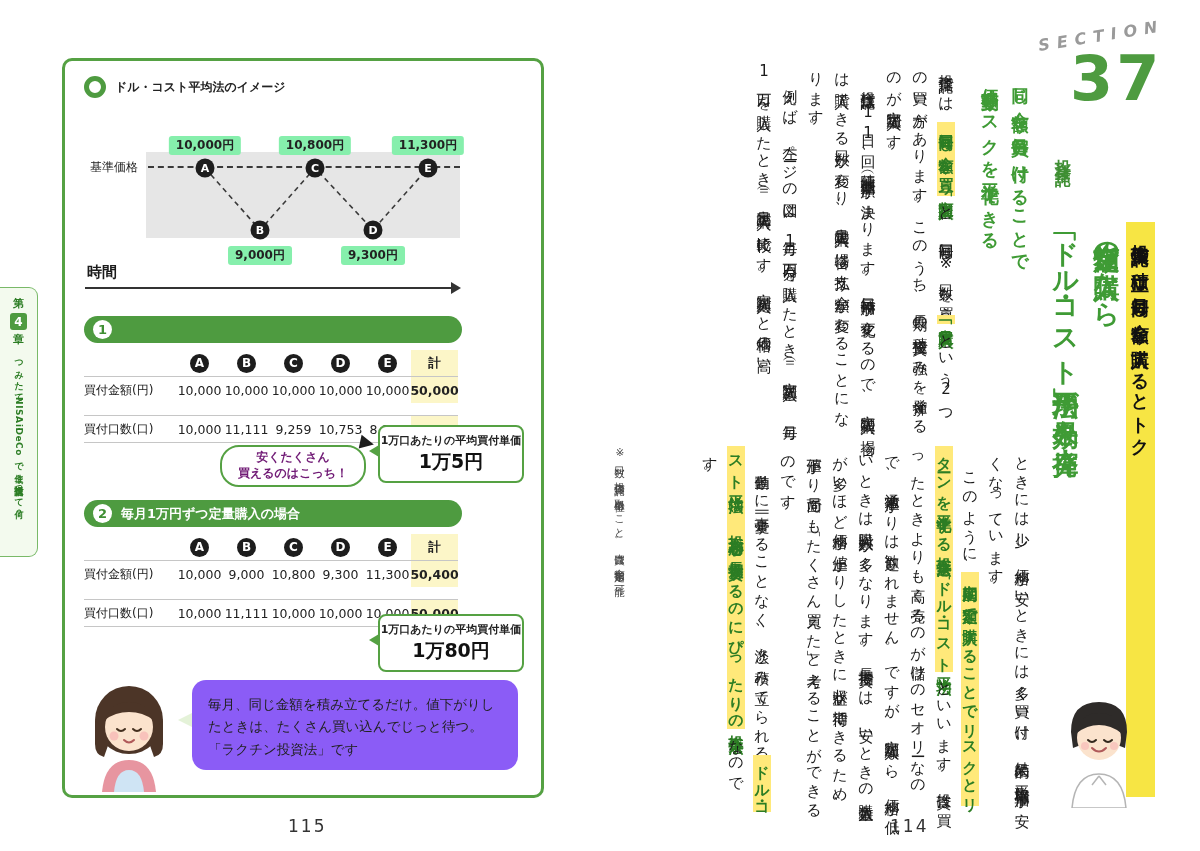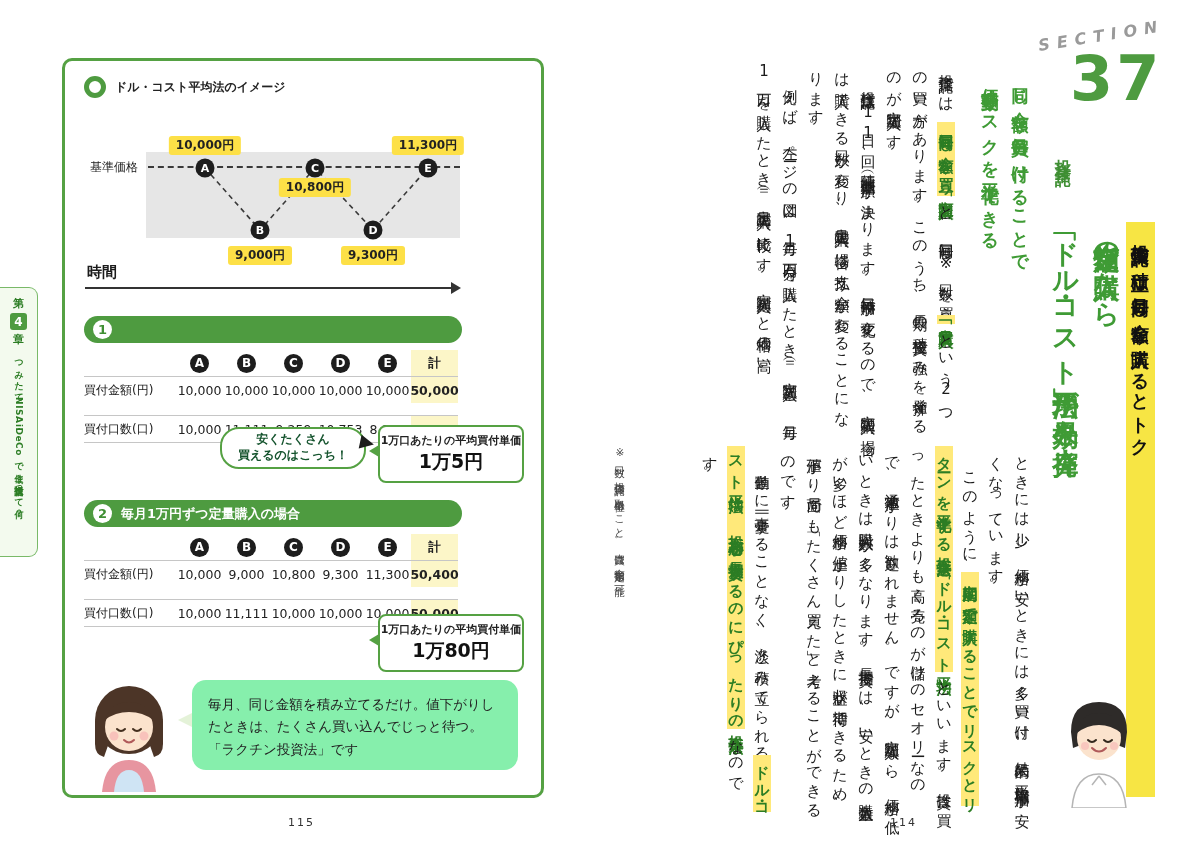--- a/index.html
+++ b/index.html
@@ -9,57 +9,57 @@
   
   .greenbox{position:absolute;left:62px;top:58px;width:476px;height:734px;
             border:3px solid #55a143;border-radius:10px;background:#fff;}
   .diag-heading{position:absolute;left:84px;top:76px;display:flex;align-items:center;gap:9px;
                 font-size:12px;font-weight:700;color:#222;}
   .ring{width:12px;height:12px;border:5px solid #4e9b40;border-radius:50%;background:#fff;}
   .grayband{position:absolute;left:146px;top:152px;width:314px;height:86px;background:#e6e6e6;}
   .baseline{position:absolute;left:148px;top:166px;width:312px;border-top:2px dashed #3a3a3a;}
   .ylabel{position:absolute;left:90px;top:159px;font-size:12px;font-weight:400;}
   .xlabel{position:absolute;left:87px;top:263px;font-size:15px;font-weight:700;}
-  .pricetag{position:absolute;transform:translateX(-50%);background:#fde047;border-radius:3px;
+  .pricetag{position:absolute;transform:translateX(-50%);background:#86efac;border-radius:3px;
             padding:1px 7px;font-size:12px;font-weight:700;color:#222;white-space:nowrap;}
   .timeline{position:absolute;left:85px;top:287px;width:368px;border-top:2px solid #333;}
   .timearrow{position:absolute;left:451px;top:282px;width:0;height:0;
              border-left:10px solid #333;border-top:6px solid transparent;border-bottom:6px solid transparent;}
   .secbar{position:absolute;left:84px;width:378px;height:27px;background:#4e9b40;border-radius:15px;
           display:flex;align-items:center;gap:9px;padding-left:9px;box-sizing:border-box;
           color:#fff;font-size:13px;font-weight:700;white-space:nowrap;}
   .numcircle{width:19px;height:19px;border-radius:50%;background:#fff;color:#3f8f33;
              display:inline-flex;align-items:center;justify-content:center;font-size:13px;font-weight:700;flex:0 0 auto;}
   .dtable{position:absolute;left:84px;width:374px;}
   .trow{display:flex;align-items:center;height:26px;}
   .trow.tdata{border-top:1px solid #c6c6c6;}
   .trow.tdata:last-child{border-bottom:1px solid #c6c6c6;margin-top:12px;}
   .tlabel{width:92px;font-size:12px;color:#222;flex:0 0 auto;}
   .tcell{width:47px;text-align:center;font-size:12.5px;color:#222;flex:0 0 auto;height:100%;
          display:flex;align-items:center;justify-content:center;}
   .tcell.total,.tcell.total-head{background:#fcf6c8;font-weight:700;}
   .pt-circle{display:inline-flex;width:19px;height:19px;border-radius:50%;background:#1d1d1d;color:#fff;
              font-weight:700;font-size:12px;align-items:center;justify-content:center;}
-  .callout{position:absolute;left:220px;top:427px;width:142px;height:38px;border:2px solid #55a143;
+  .callout{position:absolute;left:220px;top:445px;width:142px;height:38px;border:2px solid #55a143;
            border-radius:19px;display:flex;align-items:center;justify-content:center;text-align:center;
-           font-size:12px;font-weight:700;color:#14532d;white-space:pre-line;line-height:1.3;background:#fff;}
+           font-size:12px;font-weight:700;color:#701a75;white-space:pre-line;line-height:1.3;background:#fff;}
   .callout-tail{position:absolute;left:360px;top:436px;width:0;height:0;
                 border-left:14px solid #1d1d1d;border-top:7px solid transparent;border-bottom:7px solid transparent;
                 transform:rotate(12deg);}
   .avgbox{position:absolute;left:378px;width:142px;height:54px;border:2px solid #55a143;border-radius:8px;
           background:#fff;display:flex;flex-direction:column;align-items:center;justify-content:center;gap:1px;}
   .avgbox .cap{font-size:11px;color:#222;font-weight:bold;}
   .avgbox .val{font-size:19px;font-weight:700;color:#111;}
   .avgtail{position:absolute;width:0;height:0;border-right:10px solid #55a143;
            border-top:6px solid transparent;border-bottom:6px solid transparent;left:-11px;top:18px;}
-  .speech{position:absolute;left:192px;top:680px;width:326px;height:90px;background:#86efac;border-radius:14px;
+  .speech{position:absolute;left:192px;top:680px;width:326px;height:90px;background:#8b5cf6;border-radius:14px;
           padding:13px 16px;box-sizing:border-box;font-size:13.5px;line-height:1.65;color:#222;}
   .speech-tail{position:absolute;left:178px;top:712px;width:0;height:0;
                border-right:16px solid #e4f2d8;border-top:8px solid transparent;border-bottom:8px solid transparent;}
-  .pagenum{position:absolute;font-size:11px;color:#333;letter-spacing:2px;}
+  .pagenum{position:absolute;font-size:17px;color:#333;letter-spacing:2px;}
   
   .sidetab{position:absolute;left:0;top:287px;width:38px;height:270px;background:#f3faee;
            border:1.5px solid #79b968;border-left:none;border-radius:0 9px 9px 0;
            display:flex;flex-direction:column;align-items:center;padding-top:8px;box-sizing:border-box;}
   .sidetab .kanji{font-size:11px;font-weight:700;color:#2c7d24;}
   .sidetab .chapnum{width:17px;height:17px;background:#4e9b40;color:#fff;font-size:12px;font-weight:700;
                     border-radius:3px;display:flex;align-items:center;justify-content:center;margin:2px 0;}
   .sidetab .sidelabel{writing-mode:vertical-rl;text-orientation:mixed;font-size:9px;font-weight:700;
                       color:#2c7d24;line-height:13px;height:198px;margin-top:7px;letter-spacing:.5px;}
   
@@ -120,21 +120,21 @@
       <circle cx="233" cy="102" r="9.5" fill="#1d1d1d"></circle>
       <text x="233" y="106" text-anchor="middle" font-size="11" font-weight="bold" fill="#ffffff">D</text>
     </g>
     <g>
       <circle cx="288" cy="40" r="9.5" fill="#1d1d1d"></circle>
       <text x="288" y="44" text-anchor="middle" font-size="11" font-weight="bold" fill="#ffffff">E</text>
     </g>
   </svg>
 
   <div class="pricetag" style="left:205px;top:136px;">10,000円</div>
-  <div class="pricetag" style="left:315px;top:136px;margin-top:42px;">10,800円</div>
+  <div class="pricetag" style="left:315px;top:136px;">10,800円</div>
   <div class="pricetag" style="left:428px;top:136px;">11,300円</div>
   <div class="pricetag" style="left:260px;top:246px;">9,000円</div>
   <div class="pricetag" style="left:373px;top:246px;">9,300円</div>
 
   <div class="xlabel">時間</div>
   <div class="timeline"></div>
   <div class="timearrow"></div>
 
   <div class="secbar" style="top:316px;">
     <span class="numcircle">1</span>

